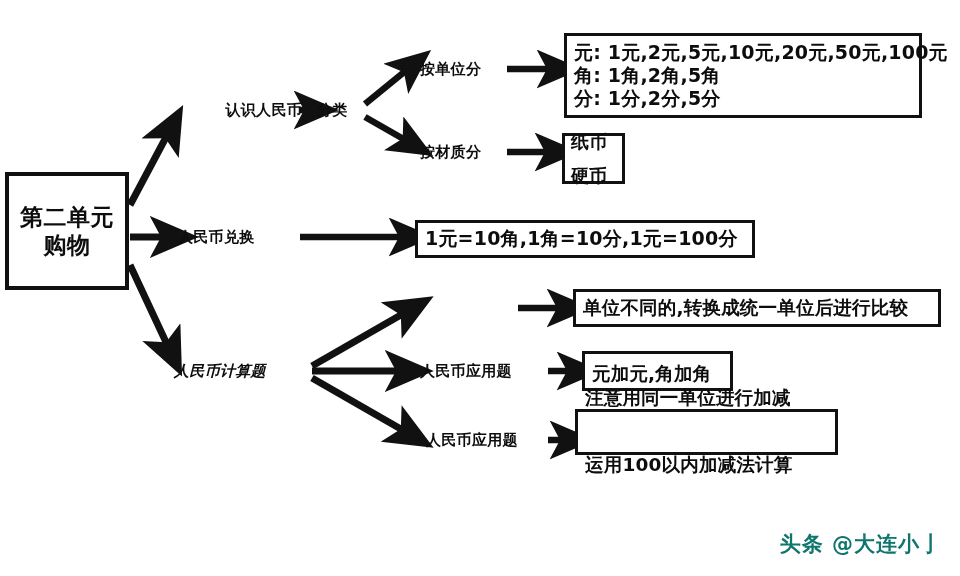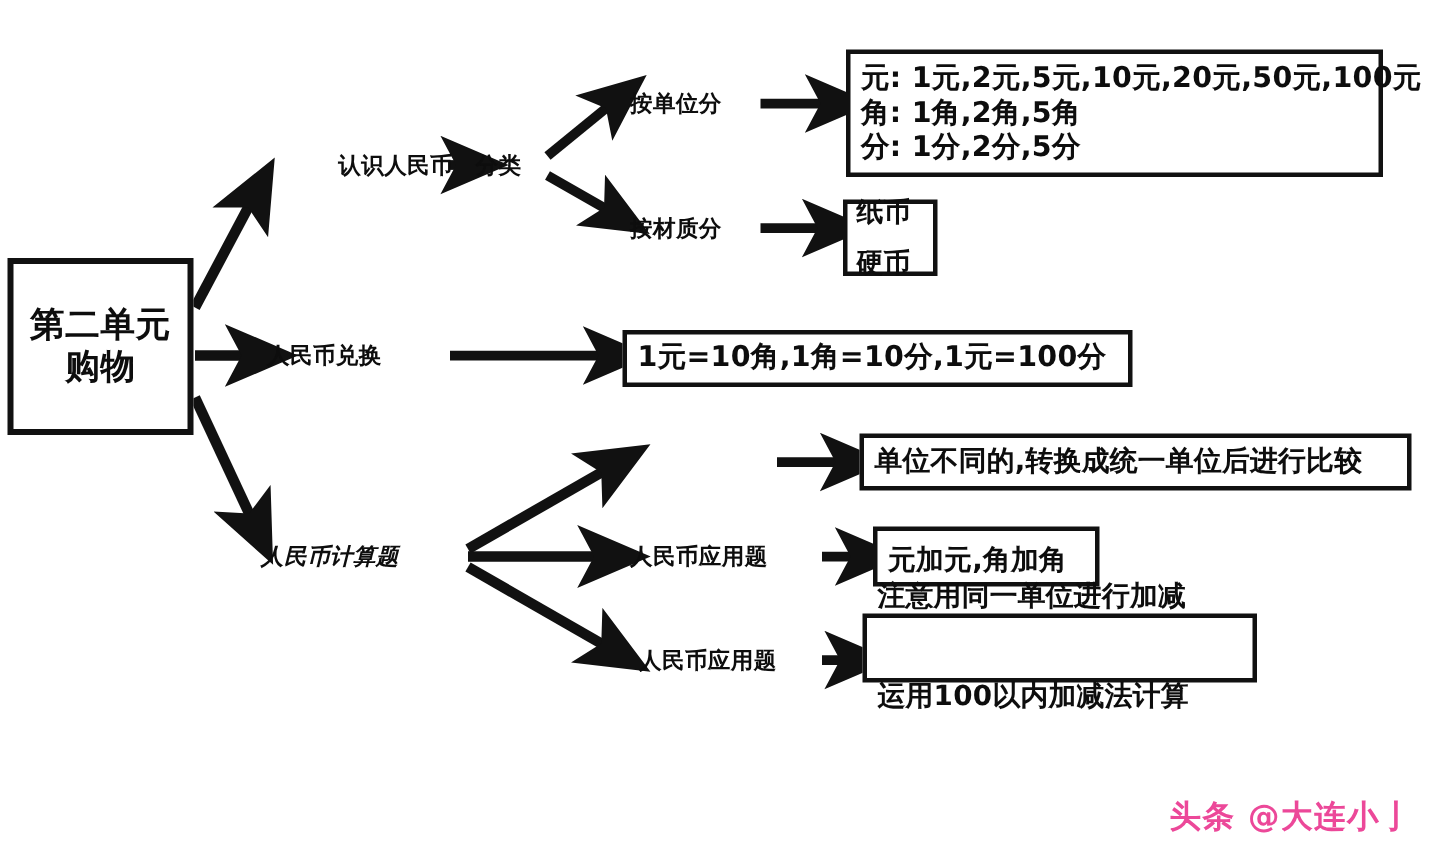--- a/index.html
+++ b/index.html
@@ -67,21 +67,21 @@
   }
   .line {
     display: block;
   }
   #watermark {
     position: absolute;
     right: 18px;
     bottom: 18px;
     font-size: 21px;
     font-weight: bold;
-    color: #ec4899;
+    color: #0f766e;
     letter-spacing: 1px;
     white-space: nowrap;
   }
 </style>
 </head>
 <body>
 
 <div id="canvas">
 
   <svg id="wires" viewBox="0 0 960 576">

